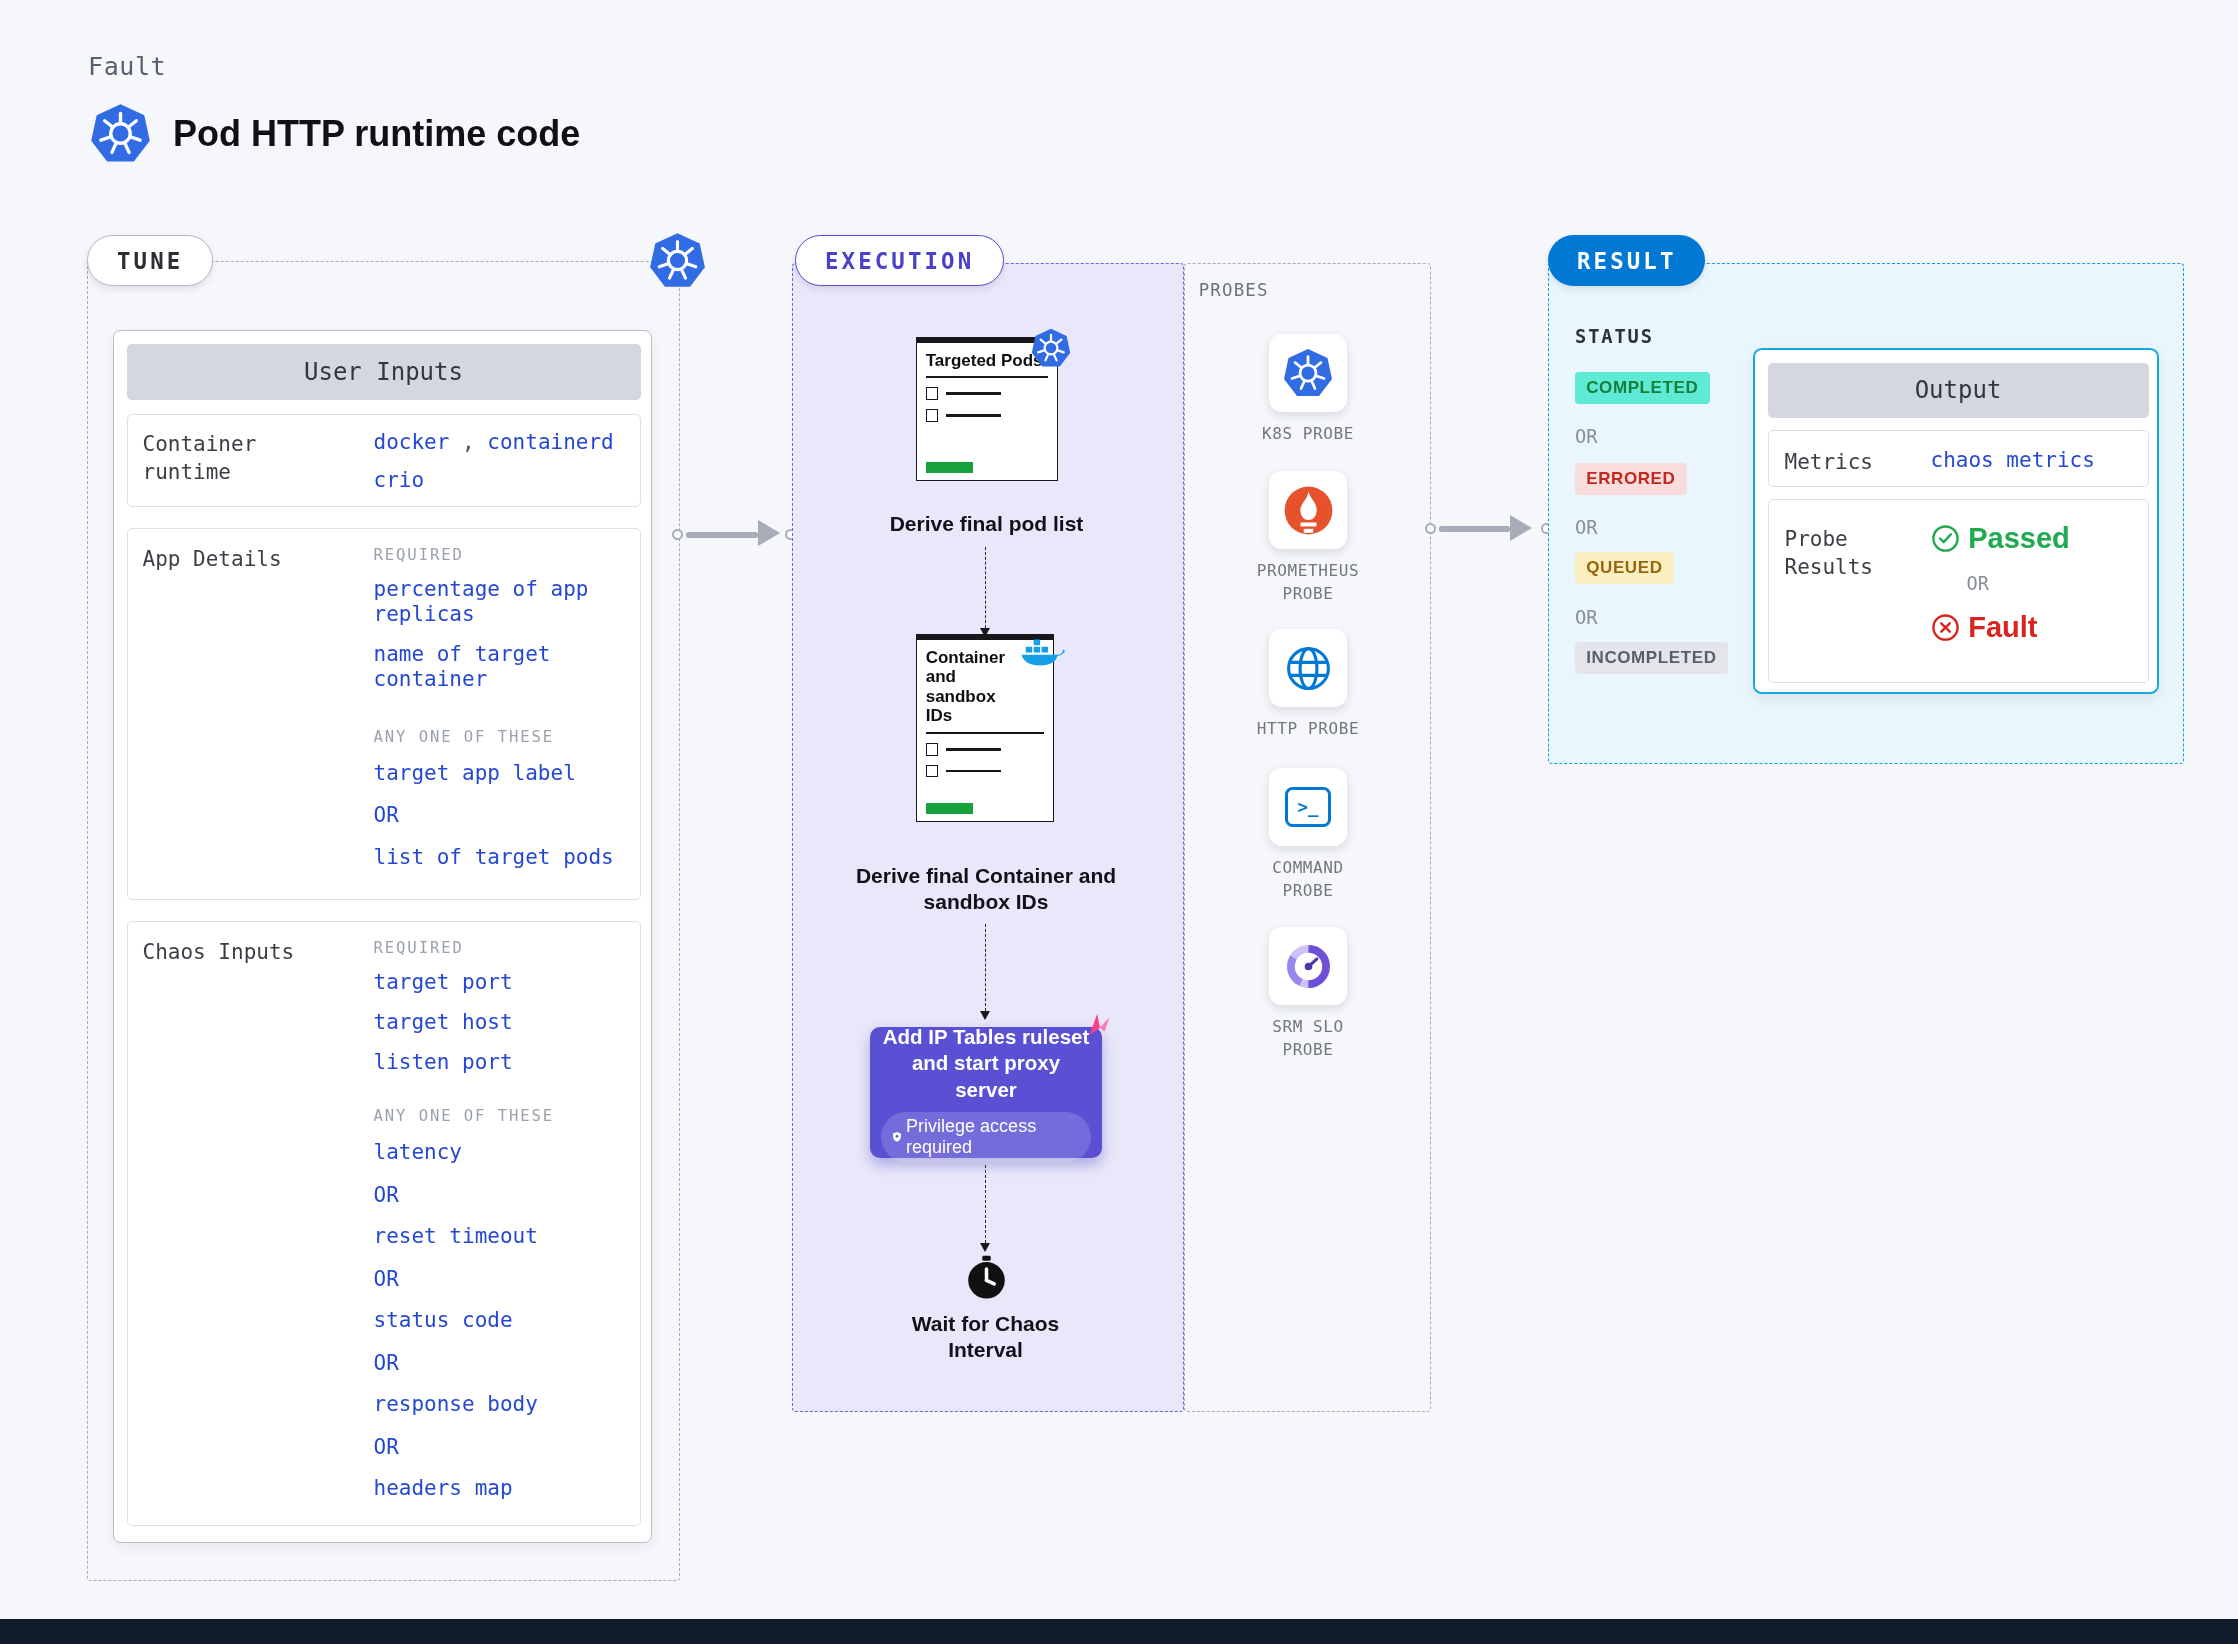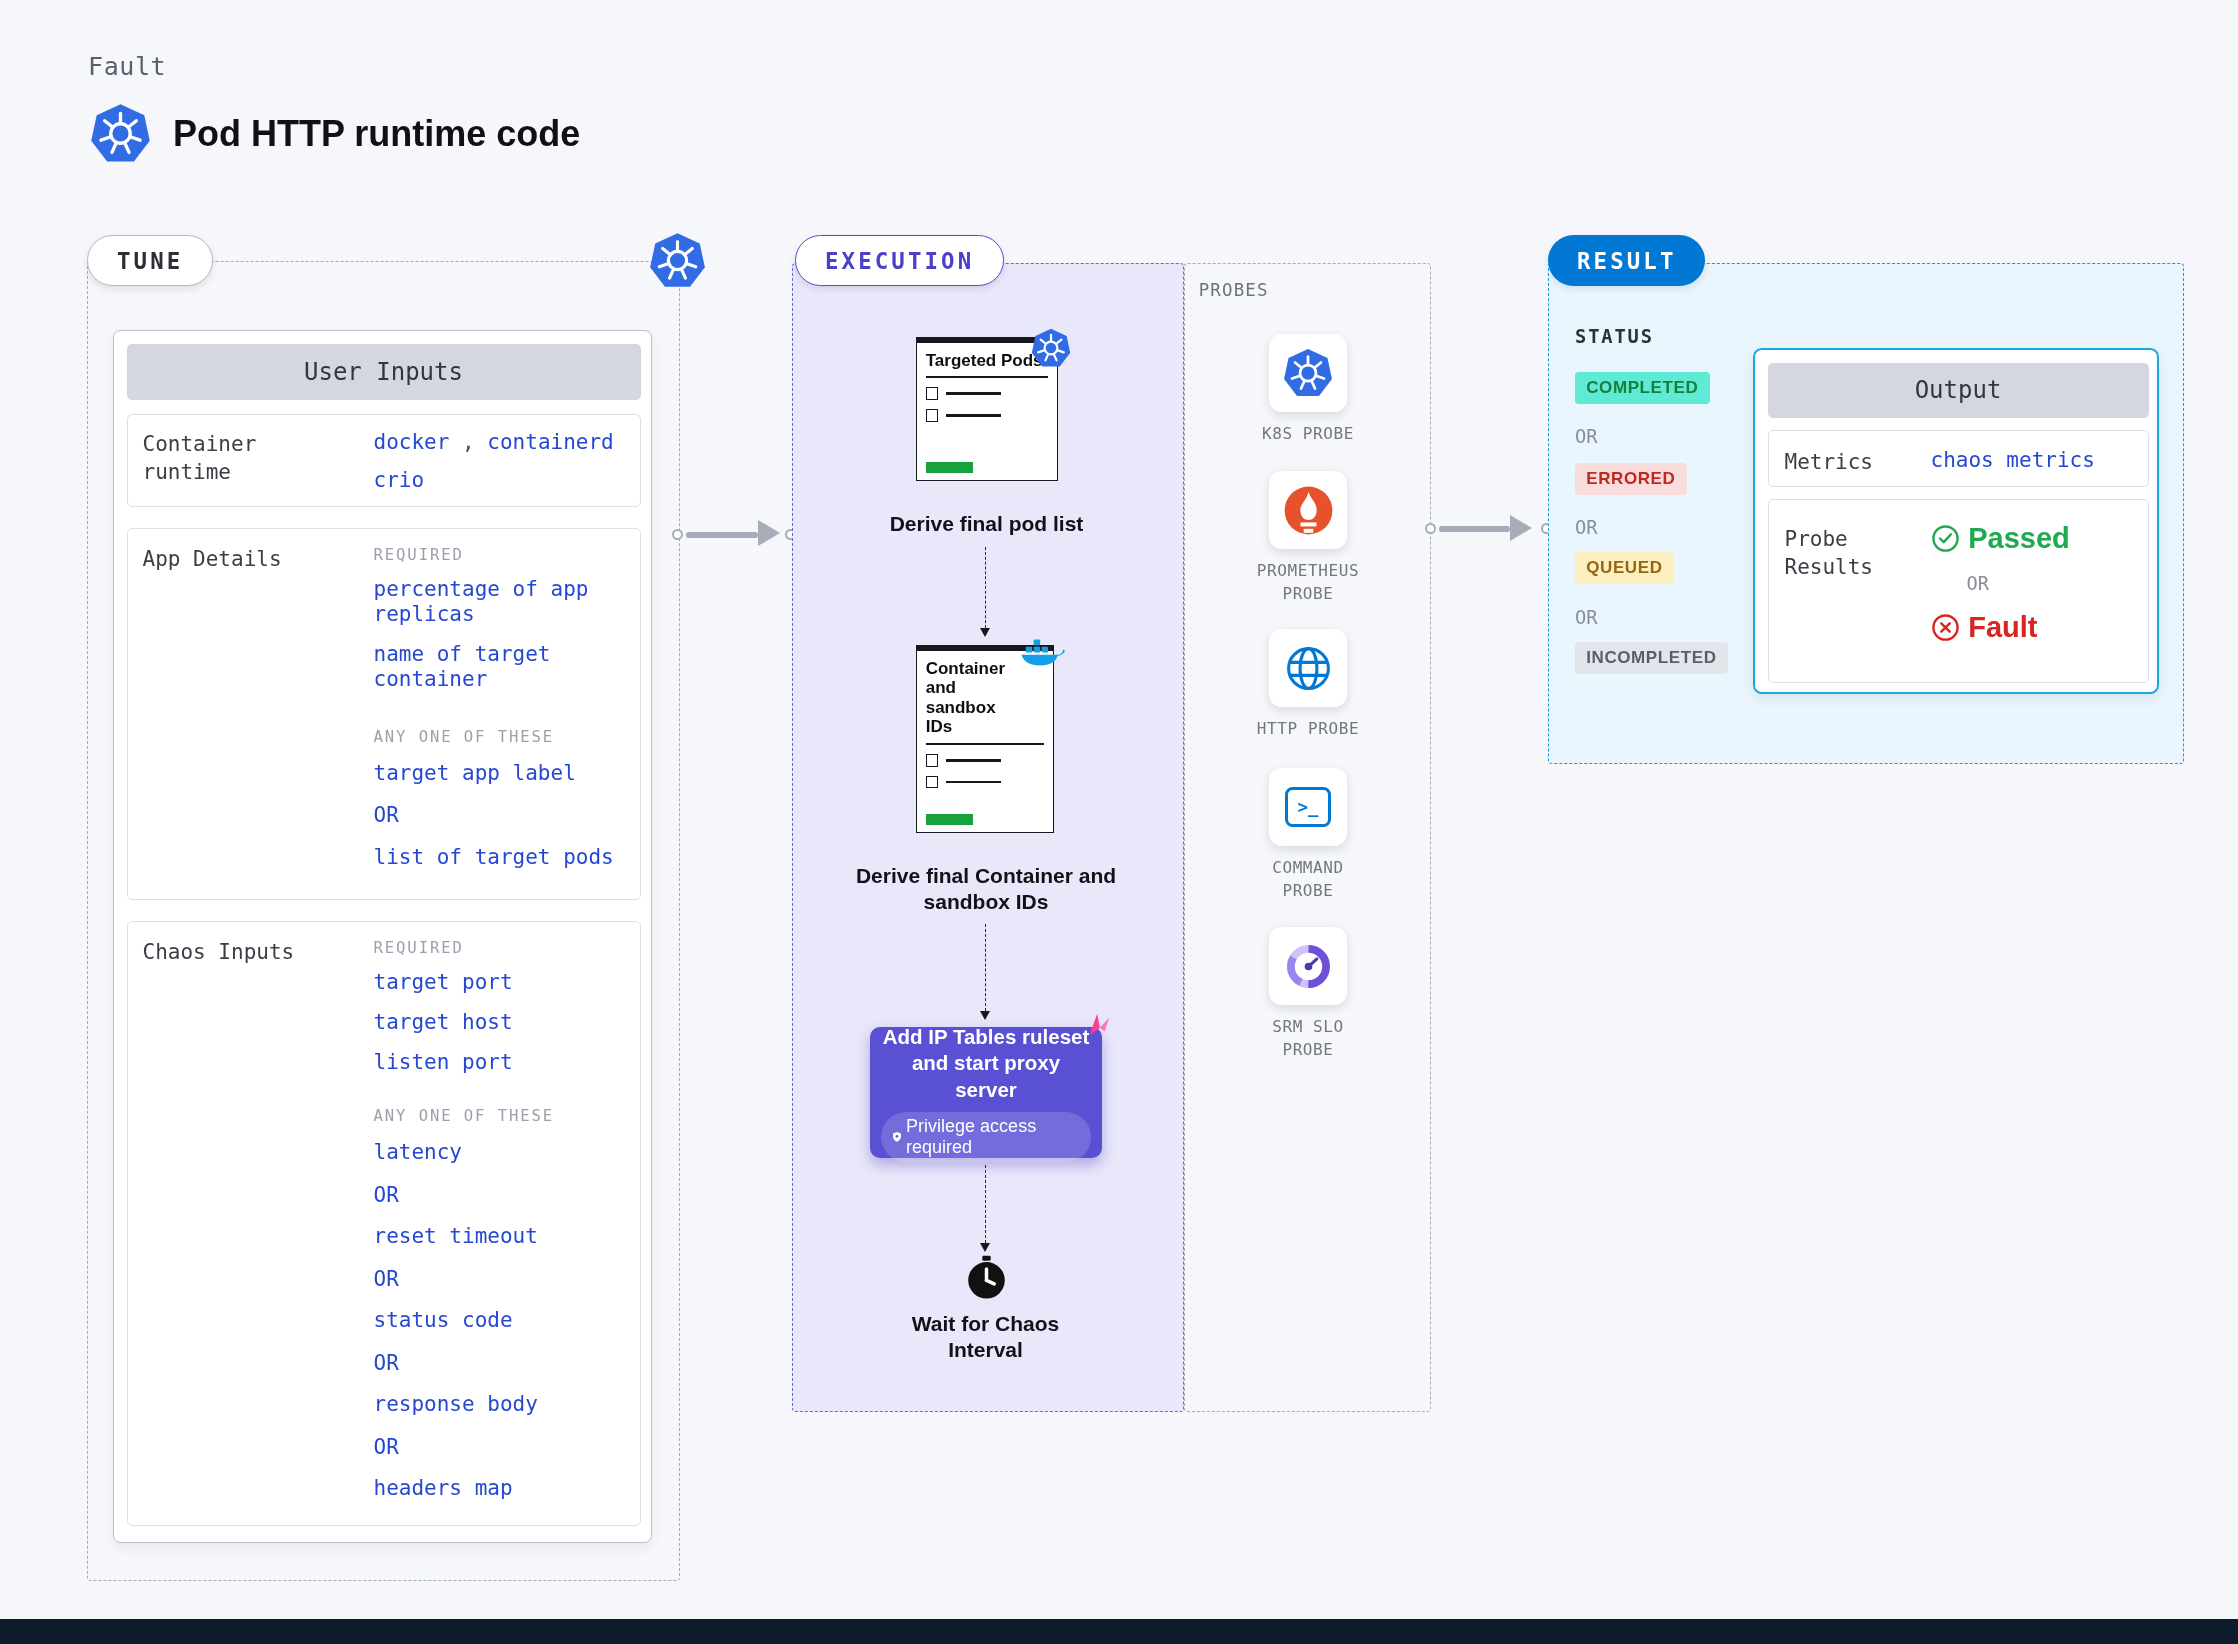--- a/index.html
+++ b/index.html
@@ -217,21 +217,21 @@
           <line x1="50" y1="50" x2="18" y2="61"></line>
         <line x1="50" y1="50" x2="24" y2="29"></line>
       </g>
       <circle cx="50" cy="50" r="16" fill="#326ce5" stroke="#fff" stroke-width="5.5"></circle>
     </svg>
     <div class="abs caption" style="left:75px;top:247px;width:237px">Derive final pod list</div>
 
     <div class="abs vdash" style="left:192px;top:283px;height:81px"></div>
     <div class="abs vdash-head" style="left:187px;top:364px"></div>
 
-    <div class="doc abs" style="left:123px;top:381px;width:138px;height:188px">
+    <div class="doc abs" style="left:123px;top:370px;width:138px;height:188px">
       <div class="doc-title sans" style="width:87px">Container and sandbox IDs</div>
       <div class="doc-rule"></div>
       <div class="doc-row">
           <span class="doc-check"></span>
           <span class="doc-line"></span>
         </div>
       <div class="doc-row">
           <span class="doc-check"></span>
           <span class="doc-line"></span>
         </div>

